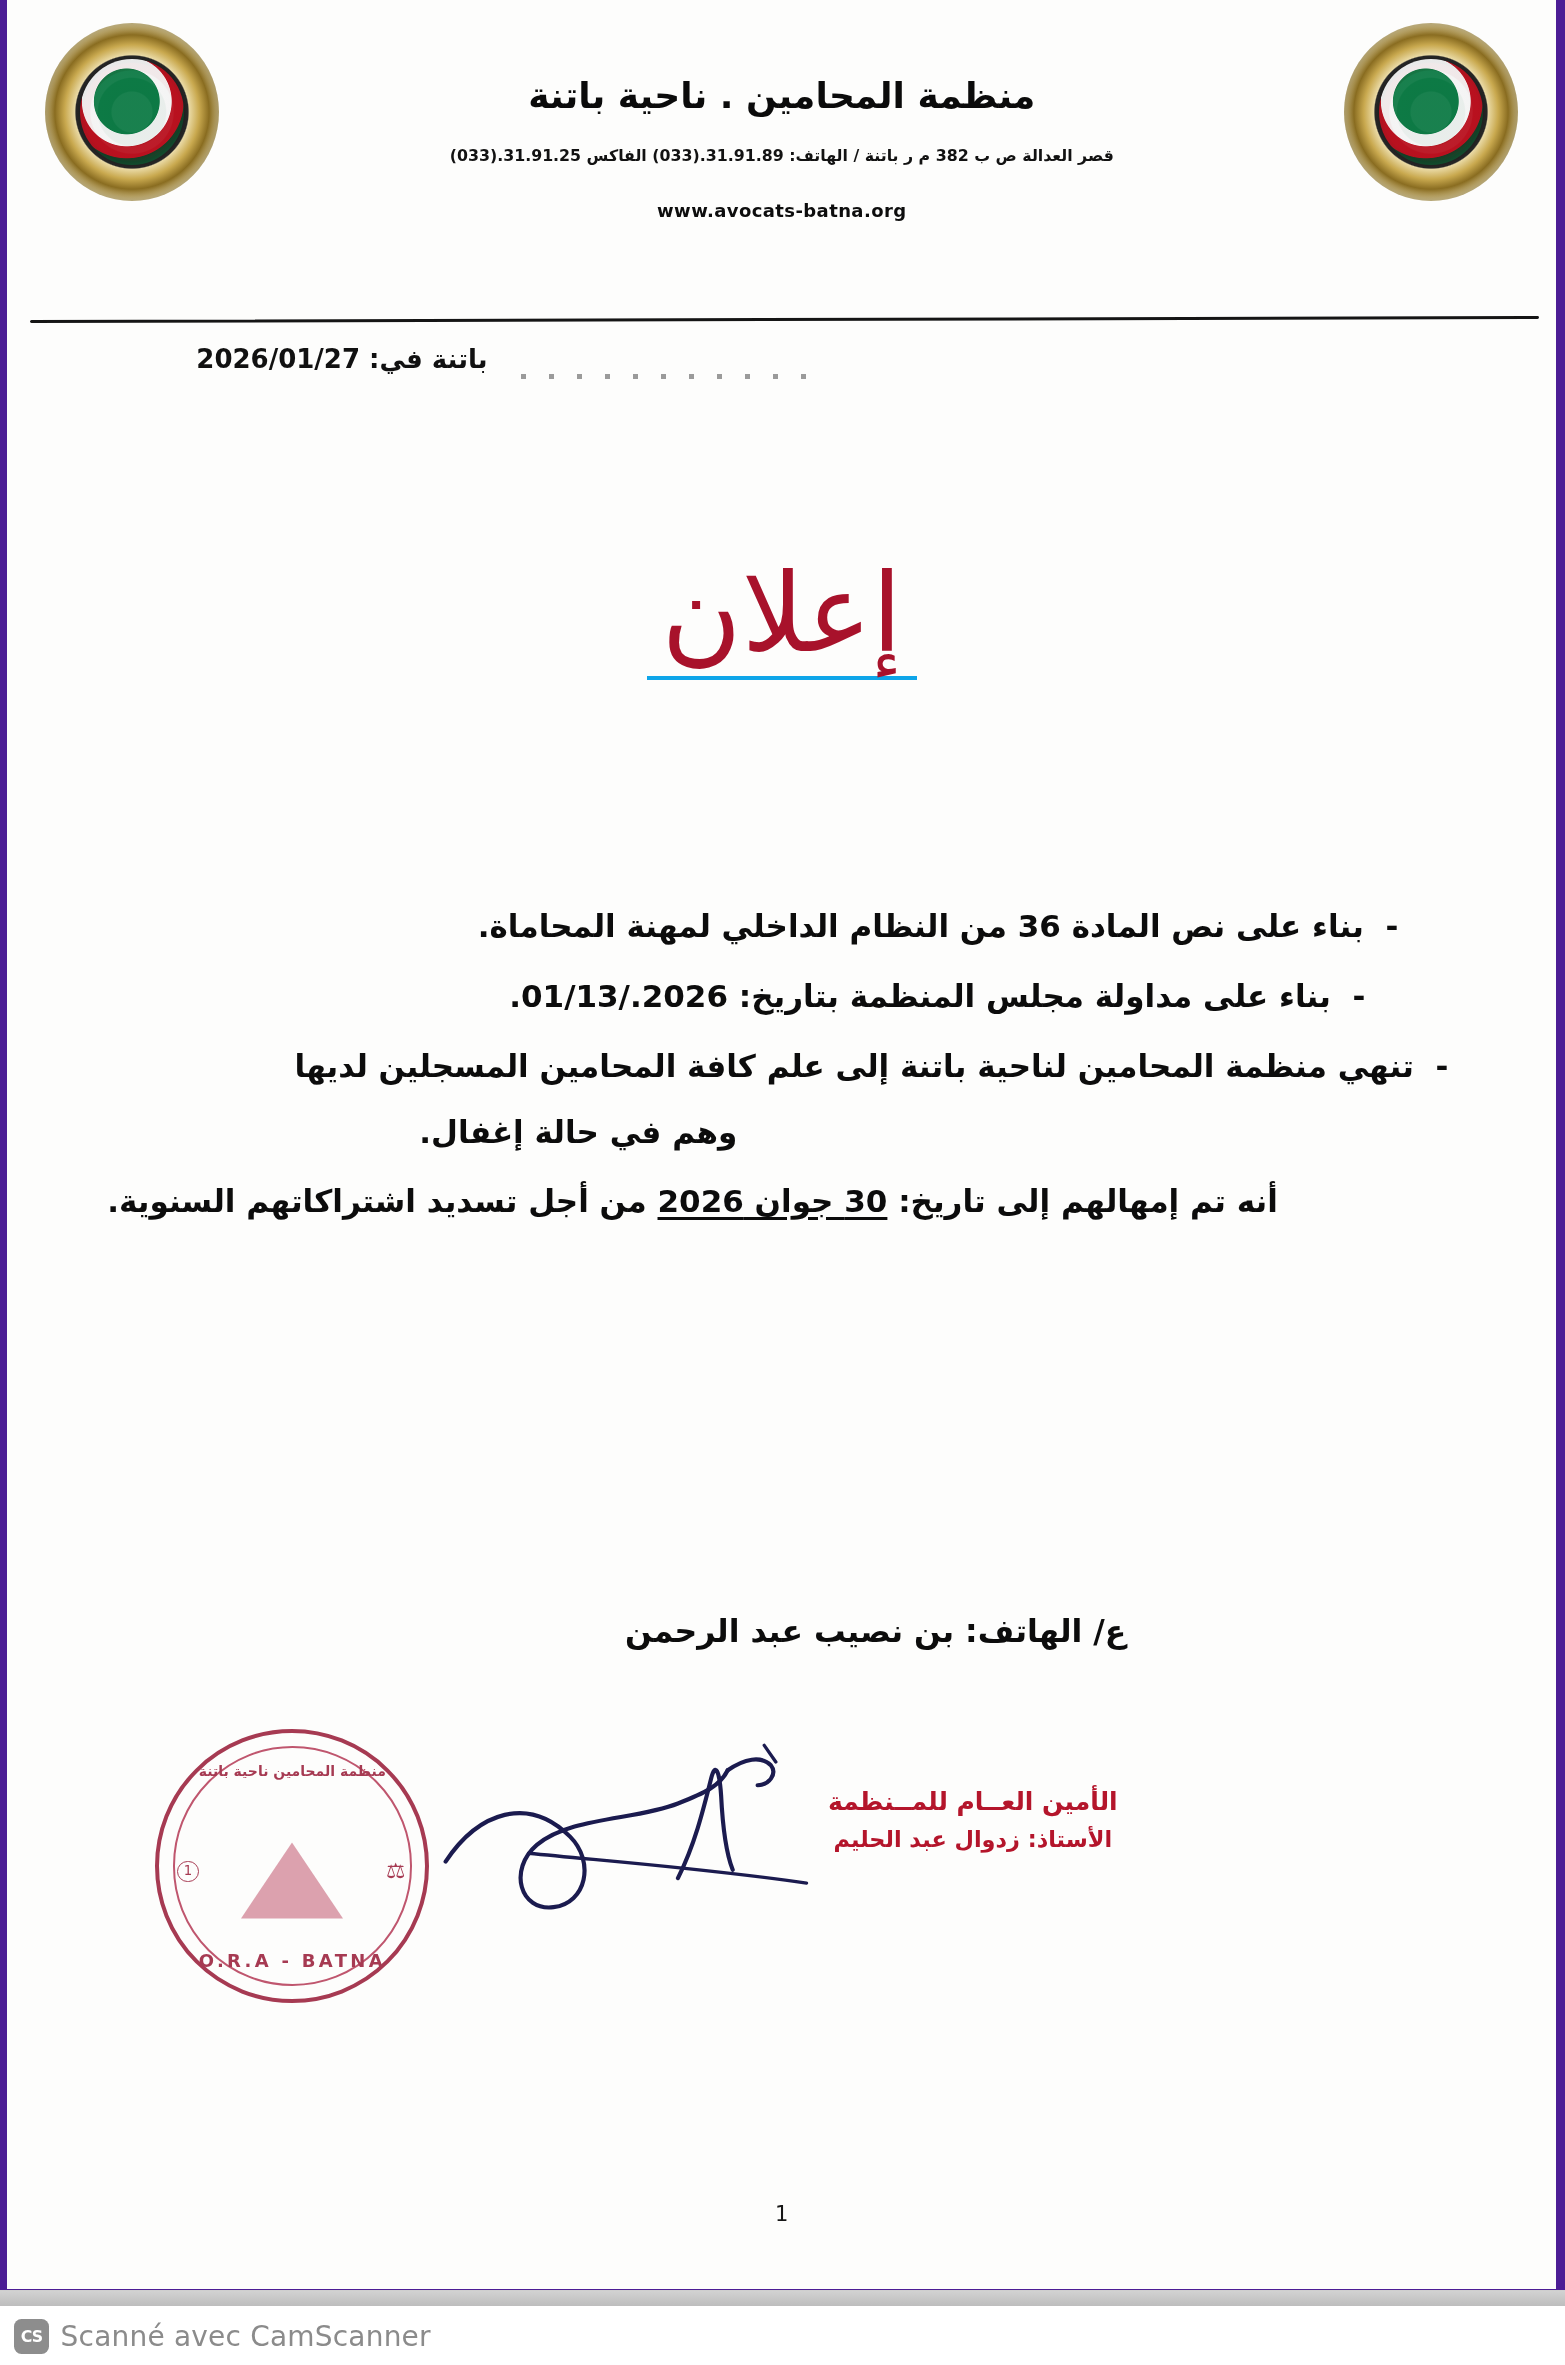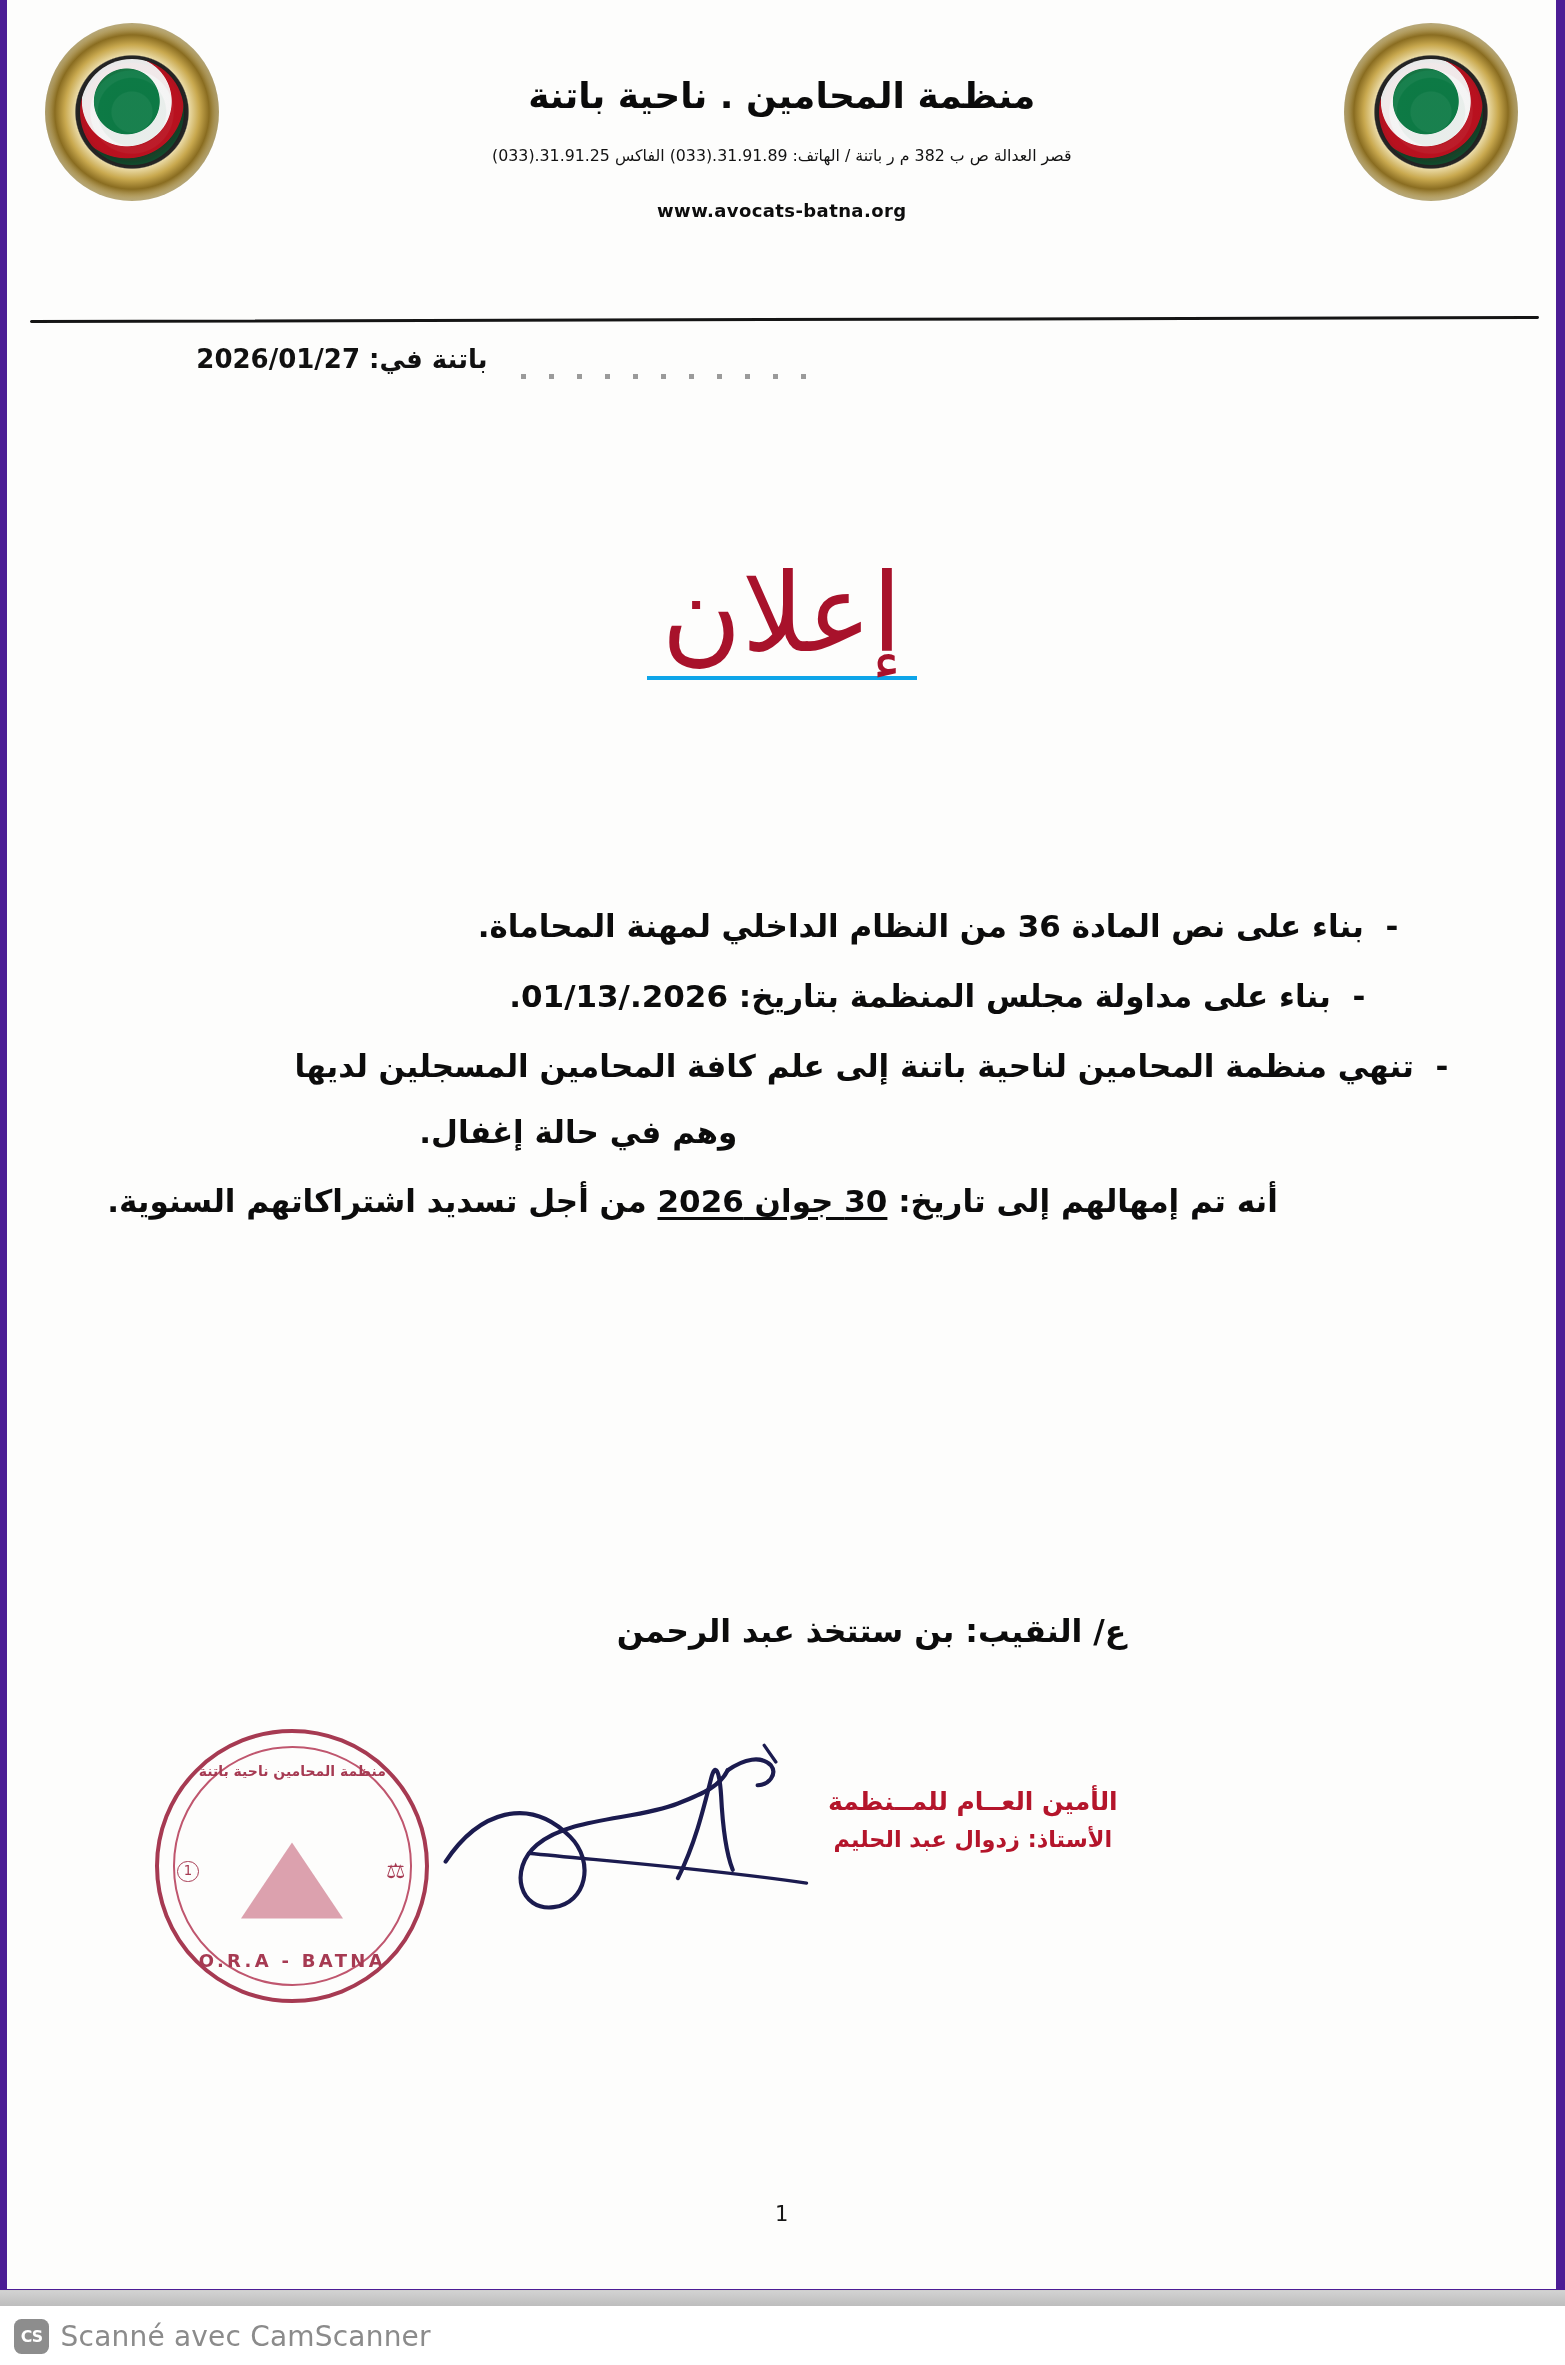--- a/index.html
+++ b/index.html
@@ -84,21 +84,21 @@
     font-size: 36px;
     font-weight: 700;
     color: #0b0b0b;
     letter-spacing: 0px;
     line-height: 1.15;
     direction: rtl;
   }
   .org-address {
     margin-top: 30px;
     font-size: 15.8px;
-    font-weight: 400;
+    font-weight: 700;
     color: #121212;
     direction: rtl;
   }
   .org-web {
     margin-top: 35px;
     font-size: 18px;
     font-weight: 700;
     color: #0d0d0d;
     direction: ltr;
     letter-spacing: 0.4px;
@@ -435,21 +435,21 @@
       <div class="cont-line">وهم في حالة إغفال.</div>
 
       <div class="para p1">
         <span>أنه تم إمهالهم إلى تاريخ: </span><span class="underline-em">30 جوان 2026</span><span> من أجل تسديد اشتراكاتهم السنوية.</span>
       </div>
 
     </div>
 
     <div class="sign-zone">
 
-      <div class="sign-name">ع/ النقيب: بن ستتخذ عبد الرحمن</div>
+      <div class="sign-name">ع/ الهاتف: بن نصيب عبد الرحمن</div>
 
       <div class="stamp">
         <div class="stamp-inner-top">منظمة المحامين ناحية باتنة</div>
         <div class="stamp-mountain"></div>
         <div class="stamp-num">1</div>
         <div class="stamp-scale">⚖</div>
         <div class="stamp-inner-bottom">O.R.A - BATNA</div>
       </div>
 
       <svg class="signature-ink" viewBox="0 0 470 230">

